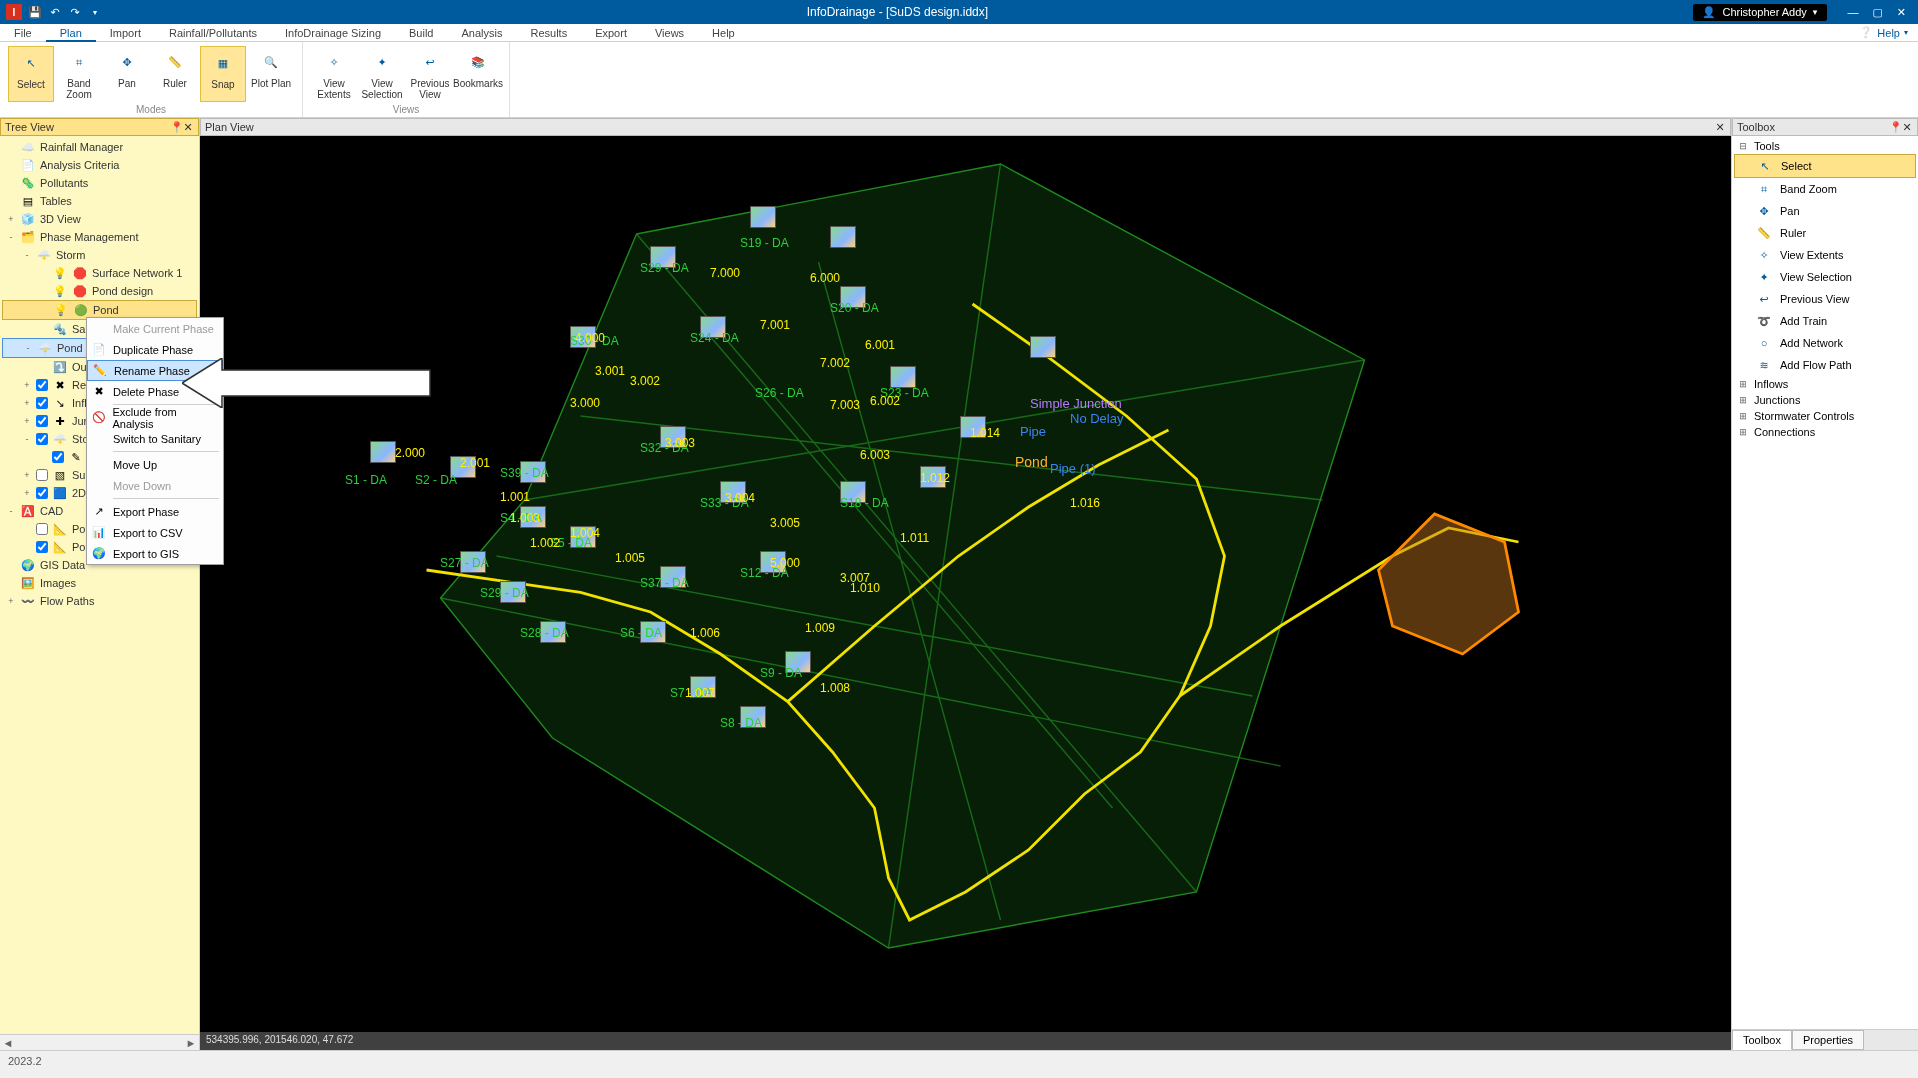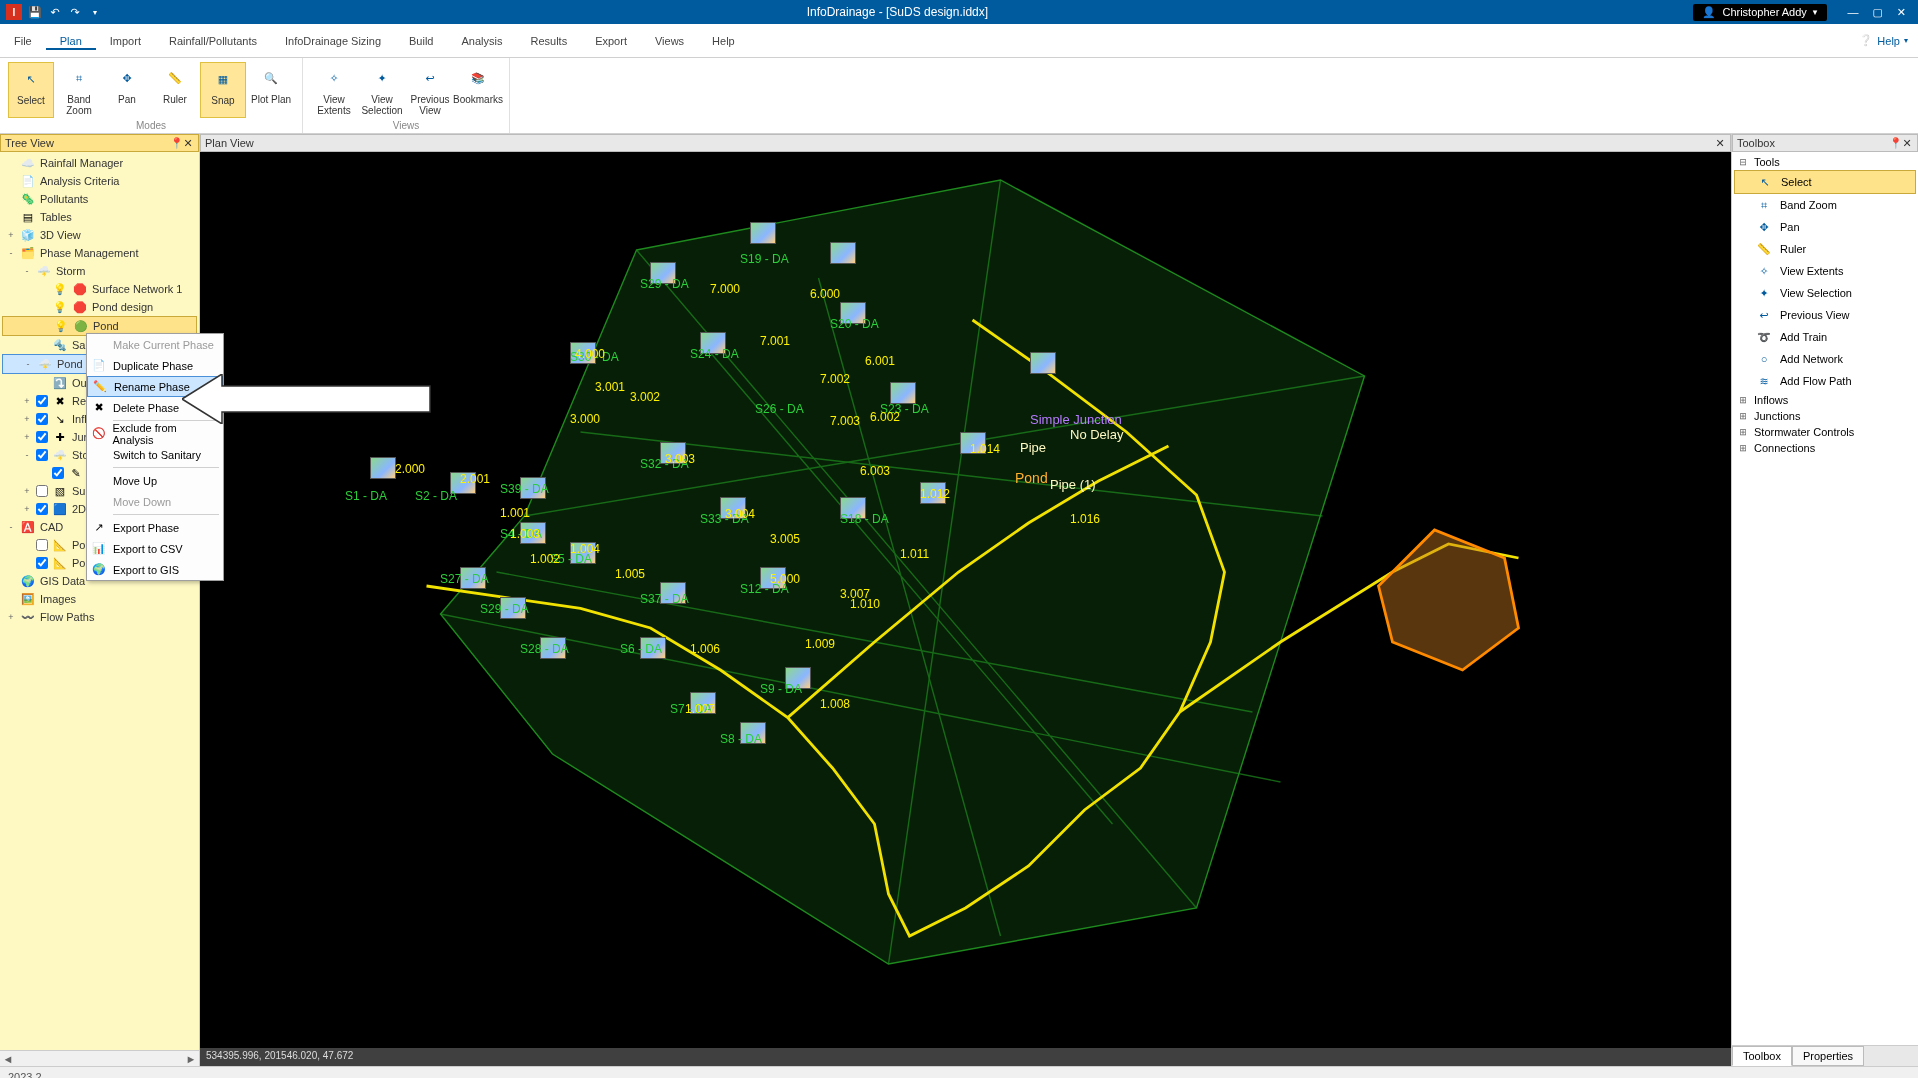--- a/index.html
+++ b/index.html
@@ -8,21 +8,21 @@
 
 .titlebar { height: 24px; background: #005a9e; color: #fff; display: flex; align-items: center; }
 .titlebar .qat { display: flex; align-items: center; gap: 6px; padding-left: 6px; }
 .titlebar .qat .icon { width: 14px; height: 14px; display: inline-flex; align-items: center; justify-content: center; }
 .titlebar .title { flex: 1; text-align: center; font-size: 12px; }
 .titlebar .user { background: #000; color: #fff; padding: 2px 10px; border-radius: 2px; margin-right: 8px; display: flex; align-items: center; gap: 6px; }
 .titlebar .user::after { content: "▾"; font-size: 9px; }
 .titlebar .winbtns { display: flex; gap: 14px; padding: 0 12px; color:#fff; }
 
 
-.menustrip { height: 34px; background: #fff; border-bottom: 1px solid #d0d0d0; display: flex; align-items: center; }
+.menustrip { height: 18px; background: #fff; border-bottom: 1px solid #d0d0d0; display: flex; align-items: center; }
 .menustrip .item { padding: 3px 14px; color: #444; cursor: default; }
 .menustrip .item.active { color: #005a9e; border-bottom: 2px solid #005a9e; padding-bottom:1px;}
 .menustrip .help { margin-left:auto; padding-right:10px; color:#005a9e; display:flex; align-items:center; gap:4px;}
 
 
 .ribbon { background: #fff; border-bottom: 1px solid #d0d0d0; display: flex; }
 .ribbon-group { border-right: 1px solid #e0e0e0; padding: 4px 8px 2px 8px; text-align: center; }
 .ribbon-group .buttons { display: flex; gap: 2px; }
 .ribbon-btn { width: 46px; display: flex; flex-direction: column; align-items: center; gap: 2px; padding: 2px; cursor: default; }
 .ribbon-btn.active { background: #ffe699; border:1px solid #e0c040; }
@@ -59,21 +59,21 @@
 .ctxmenu .sep { height:1px; background:#d0d0d0; margin:2px 4px 2px 26px; }
 .arrow-callout { position:absolute; left:182px; top:240px; z-index:51; }
 
 
 .planview { flex:1; display:flex; flex-direction:column; border-right:1px solid #ccc; }
 .plan-canvas { flex:1; background:#000; position:relative; overflow:hidden; }
 .plan-status { height:18px; background:#404040; color:#ddd; font-size:10px; padding:2px 6px; }
 .catch { position:absolute; width:26px; height:22px; background:linear-gradient(135deg,#8cd98c,#8ab6ff 60%,#ffd080); border:1px solid #555; }
 .da { position:absolute; color:#2bcf3a; font-size:12px; font-family:Arial,sans-serif; }
 .edge { position:absolute; color:#fff200; font-size:12px; font-family:Arial,sans-serif; }
-.bluetxt { position:absolute; color:#fef9c3; font-size:13px; }
+.bluetxt { position:absolute; color:#3b82f6; font-size:13px; }
 .purpletxt { position:absolute; color:#b77bff; font-size:13px; }
 .pond { position:absolute; color:#ffb030; font-size:14px; }
 
 
 .toolbox { width:186px; background:#fff; display:flex; flex-direction:column; }
 .tool-body { flex:1; padding:2px; }
 .tool-cat { display:flex; align-items:center; gap:6px; padding:2px 4px; }
 .tool-cat .exp { width:10px; text-align:center; color:#666; font-size:9px; }
 .tool-item { display:flex; align-items:center; gap:8px; padding:3px 4px 3px 22px; }
 .tool-item.active { background:#ffe38a; border:1px solid #c9a93a; }

